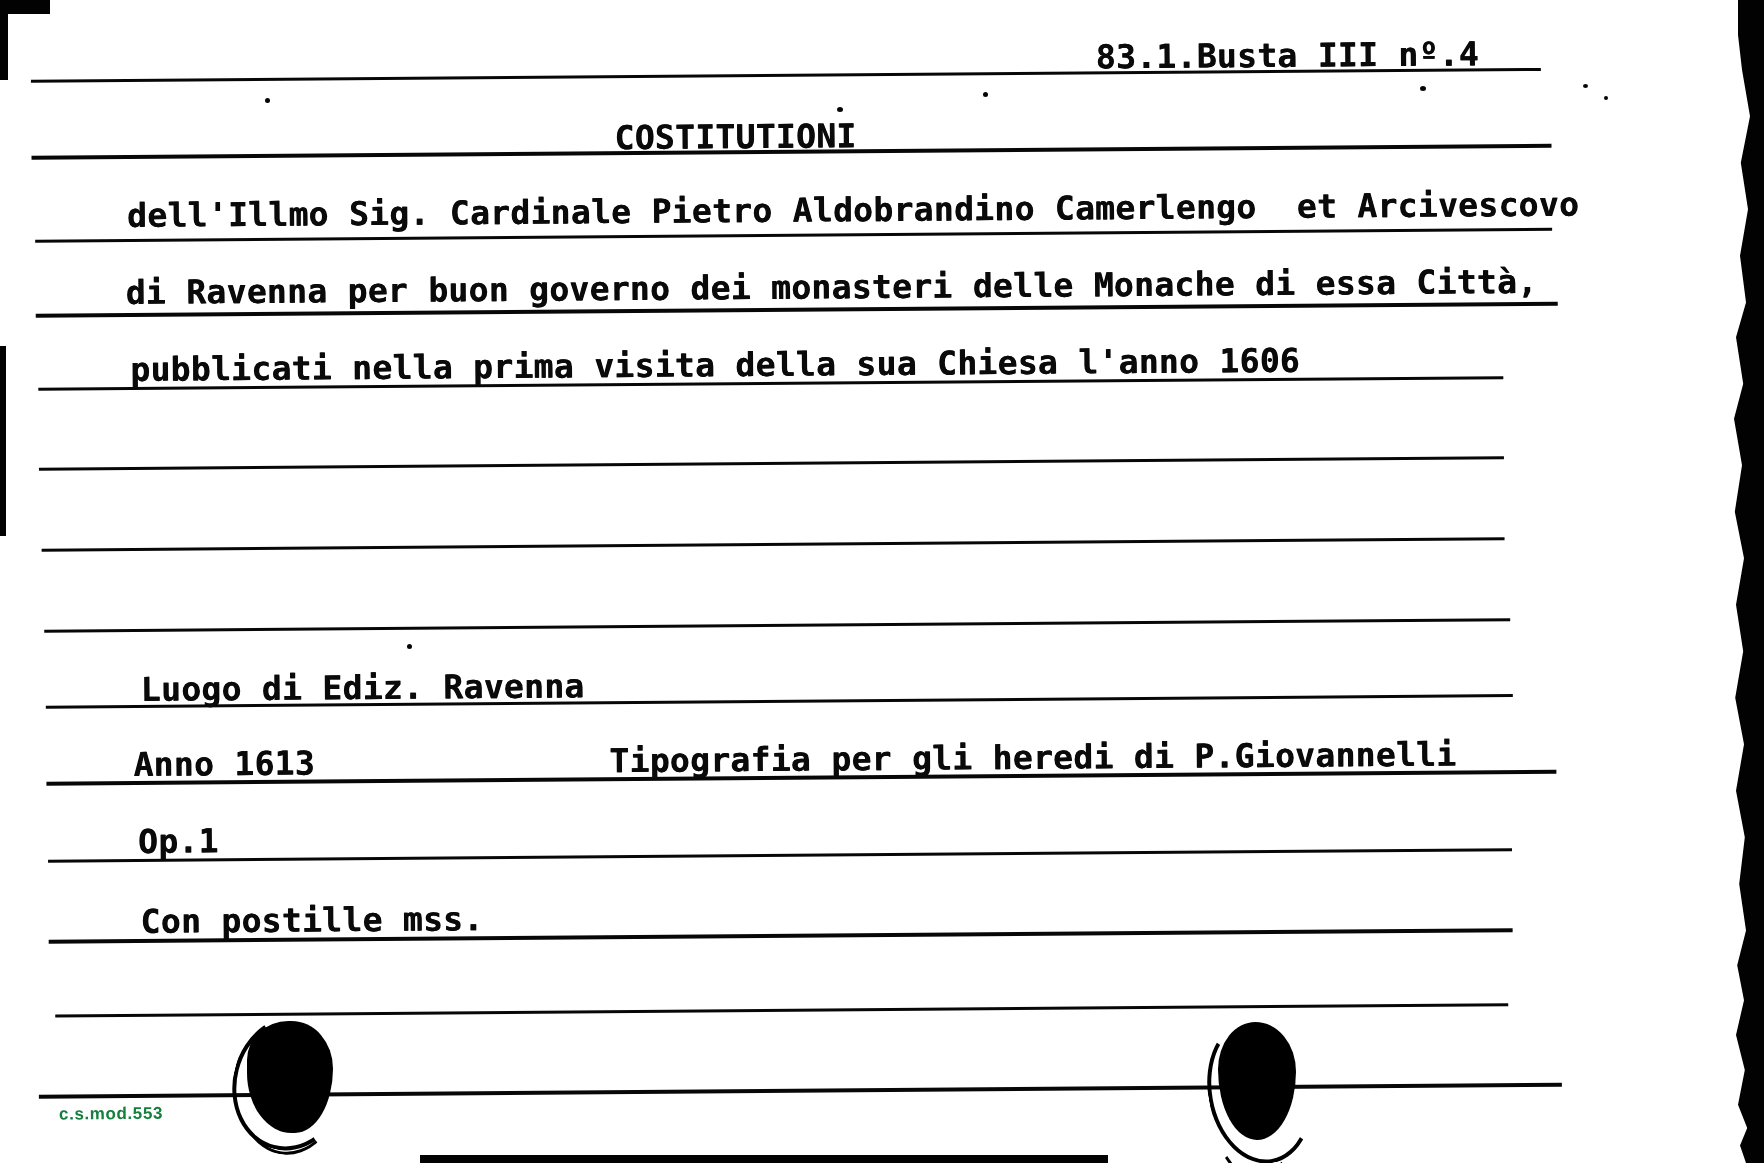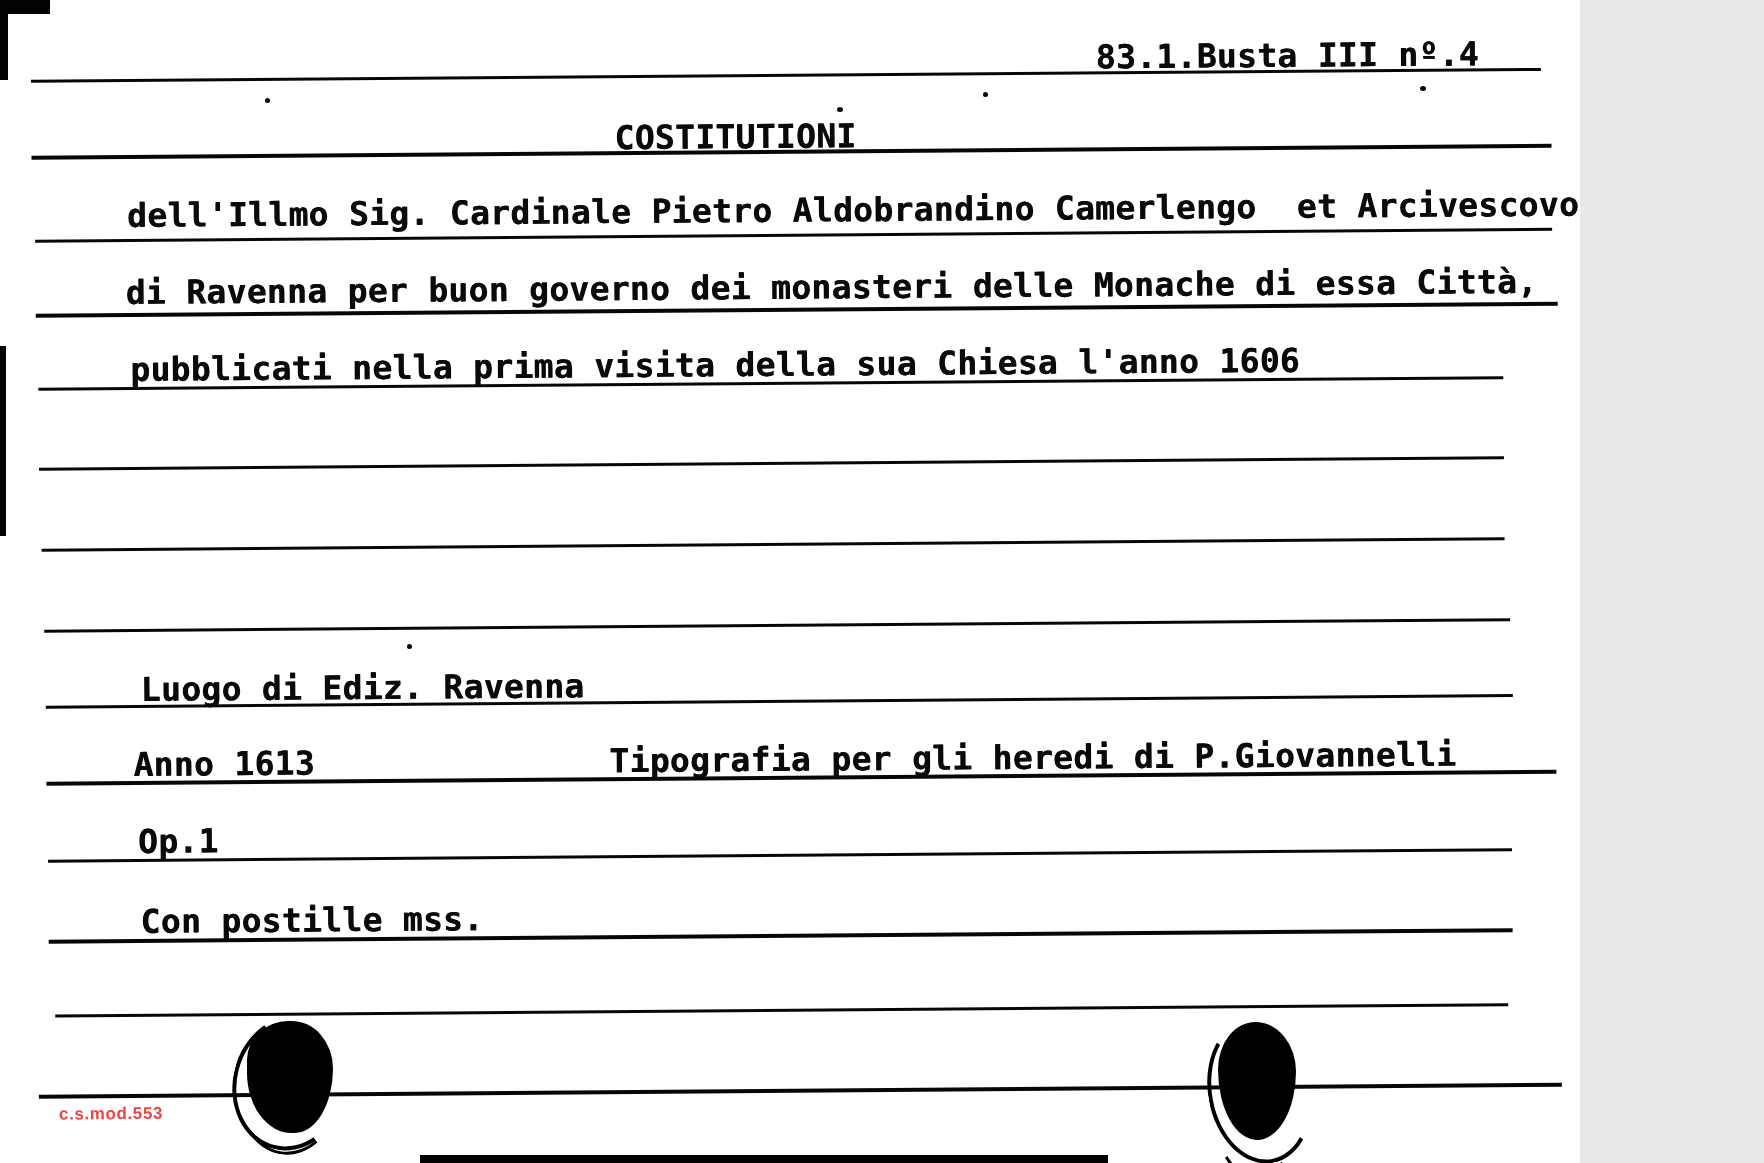--- a/index.html
+++ b/index.html
@@ -1,18 +1,18 @@
 <!DOCTYPE html>
 <html><head>
 <meta charset="utf-8">
 <style>
   html,body { margin:0; padding:0; background:#e8e8e8; }
   .page {
     position:relative;
-    width:1580px; height:1163px;
+    width:1764px; height:1163px;
     background:#ffffff;
     overflow:hidden;
     font-family:"DejaVu Sans Mono", monospace;
   }
   
   .sheet {
     position:absolute; inset:0;
     transform:rotate(-0.45deg);
     transform-origin:0px 600px;
   }
@@ -30,21 +30,21 @@
     color:#0a0a0a;
     white-space:pre;
     text-shadow:0.5px 0 0 currentColor;
   }
   .formnum {
     position:absolute;
     font-family:"Liberation Sans", sans-serif;
     font-weight:700;
     font-size:17px;
     letter-spacing:0.6px;
-    color:#ef4444;
+    color:#15803d;
     white-space:pre;
   }
   .speck { position:absolute; background:#050505; border-radius:50%; }
   .patch { position:absolute; background:#020202; }
   .hole { position:absolute; background:#000; }
   #hole-l { left:247px; top:1021px; width:86px; height:112px;
             border-radius:50% 50% 46% 54% / 36% 44% 60% 56%; }
   #hole-l::before { content:""; position:absolute; left:-14px; top:-6px;
             width:106px; height:128px; border:4px solid transparent;
             border-left-color:#000; border-bottom-color:#000;

